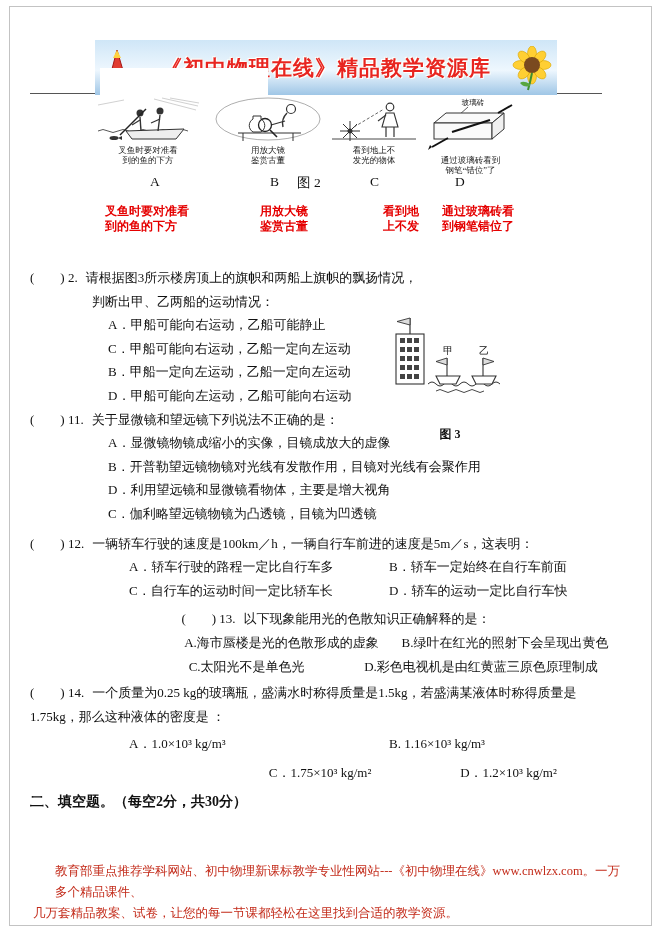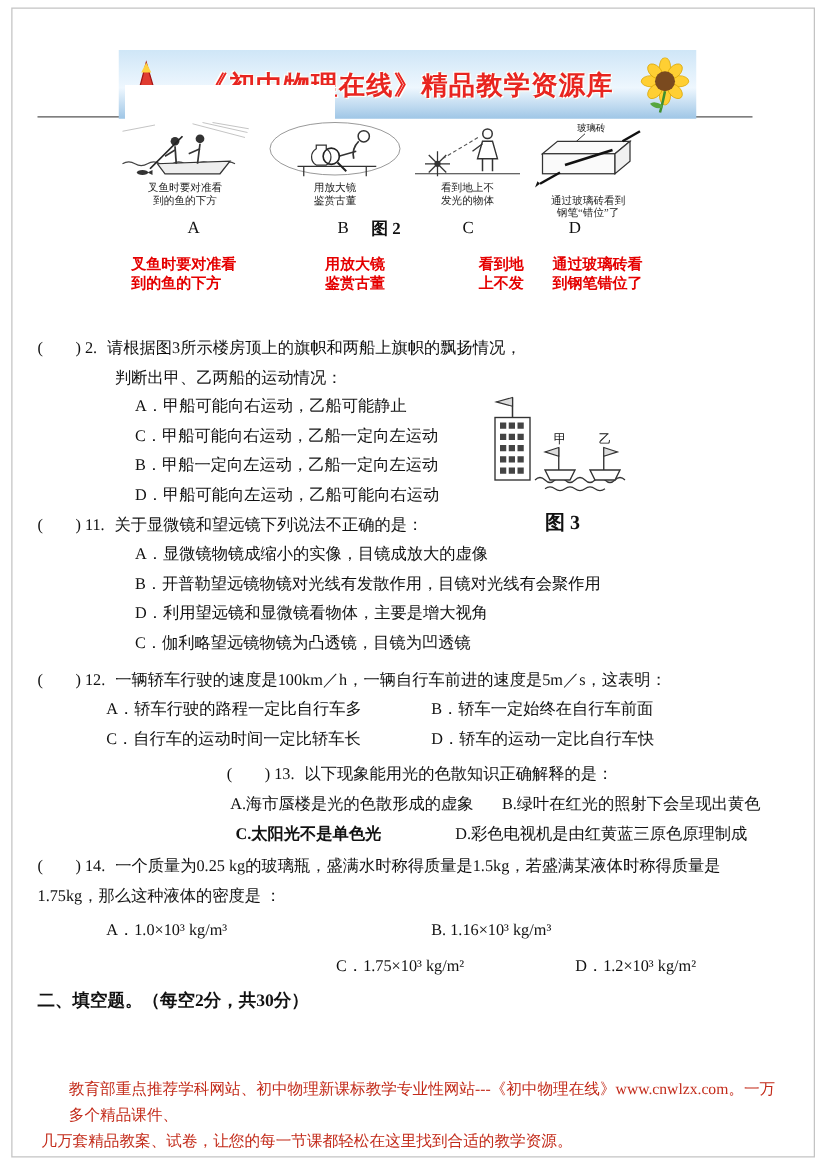--- a/index.html
+++ b/index.html
@@ -20,45 +20,45 @@
   .sunflower { position:absolute; right:3px; top:6px; }
   .whitebox { position:absolute; left:100px; top:68px; width:168px; height:28px; background:#fff; }
 
   
   .panels { position:absolute; top:97px; left:0; width:661px; height:76px; }
   .panel { position:absolute; text-align:center; }
   .panel svg { display:block; margin:0 auto; }
   .cap { font-size:8.5px; line-height:10px; margin-top:2px; color:#222; }
   .letters { position:absolute; top:174px; left:0; width:661px; height:18px; font-size:13.5px; }
   .letters span { position:absolute; }
-  .fig2label { font-weight:bold; }
+  .fig2label { font-weight:normal; }
 
   
   .rednotes { position:absolute; top:204px; left:0; width:661px; height:40px;
               color:#e50000; font-weight:bold; font-size:12px; line-height:15px;
               font-family:"Liberation Sans","DejaVu Sans",sans-serif; }
   .rednotes .note { position:absolute; }
 
   
   .qa { position:absolute; top:266px; left:30px; width:612px;
         font-size:13px; line-height:23.6px; }
   .pre { margin-right:8px; }
   .ind1 { padding-left:62px; }
   .opt  { padding-left:78px; }
   .optrow { padding-left:55px; }
   .optrow14b { padding-left:65px; }
-  .colA260 { display:inline-block; width:260px; }
+  .colA260 { display:inline-block; width:260px;margin-left:44px; }
   .colA240 { display:inline-block; width:240px;margin-left:43px; }
-  .colA235 { display:inline-block; width:235px;font-weight:bold; }
+  .colA235 { display:inline-block; width:235px; }
   .colA280 { display:inline-block; width:280px; }
   .q { position:relative; }
   .gap6 { margin-top:6px; } .gap5 { margin-top:5px;text-align:center; } .gap3 { margin-top:3px; } .gap4 { margin-top:4px; }
 
   .fig3wrap { position:absolute; left:355px; top:46px; width:130px; text-align:center; }
-  .fig3label { font-size:16px; font-weight:bold; margin-top:1px; }
+  .fig3label { font-size:12px; font-weight:bold; margin-top:17px; }
 
   .sect { margin-top:6px; font-weight:bold; font-size:14px; }
 
   .footer { position:absolute; left:33px; top:861px; width:588px;
             color:#c32b1a; font-size:12.5px; line-height:21px; }
   .footer .fl1 { padding-left:22px; }
   svg text { font-family:"Liberation Serif","DejaVu Serif",serif; }
 </style>
 </head>
 <body>

